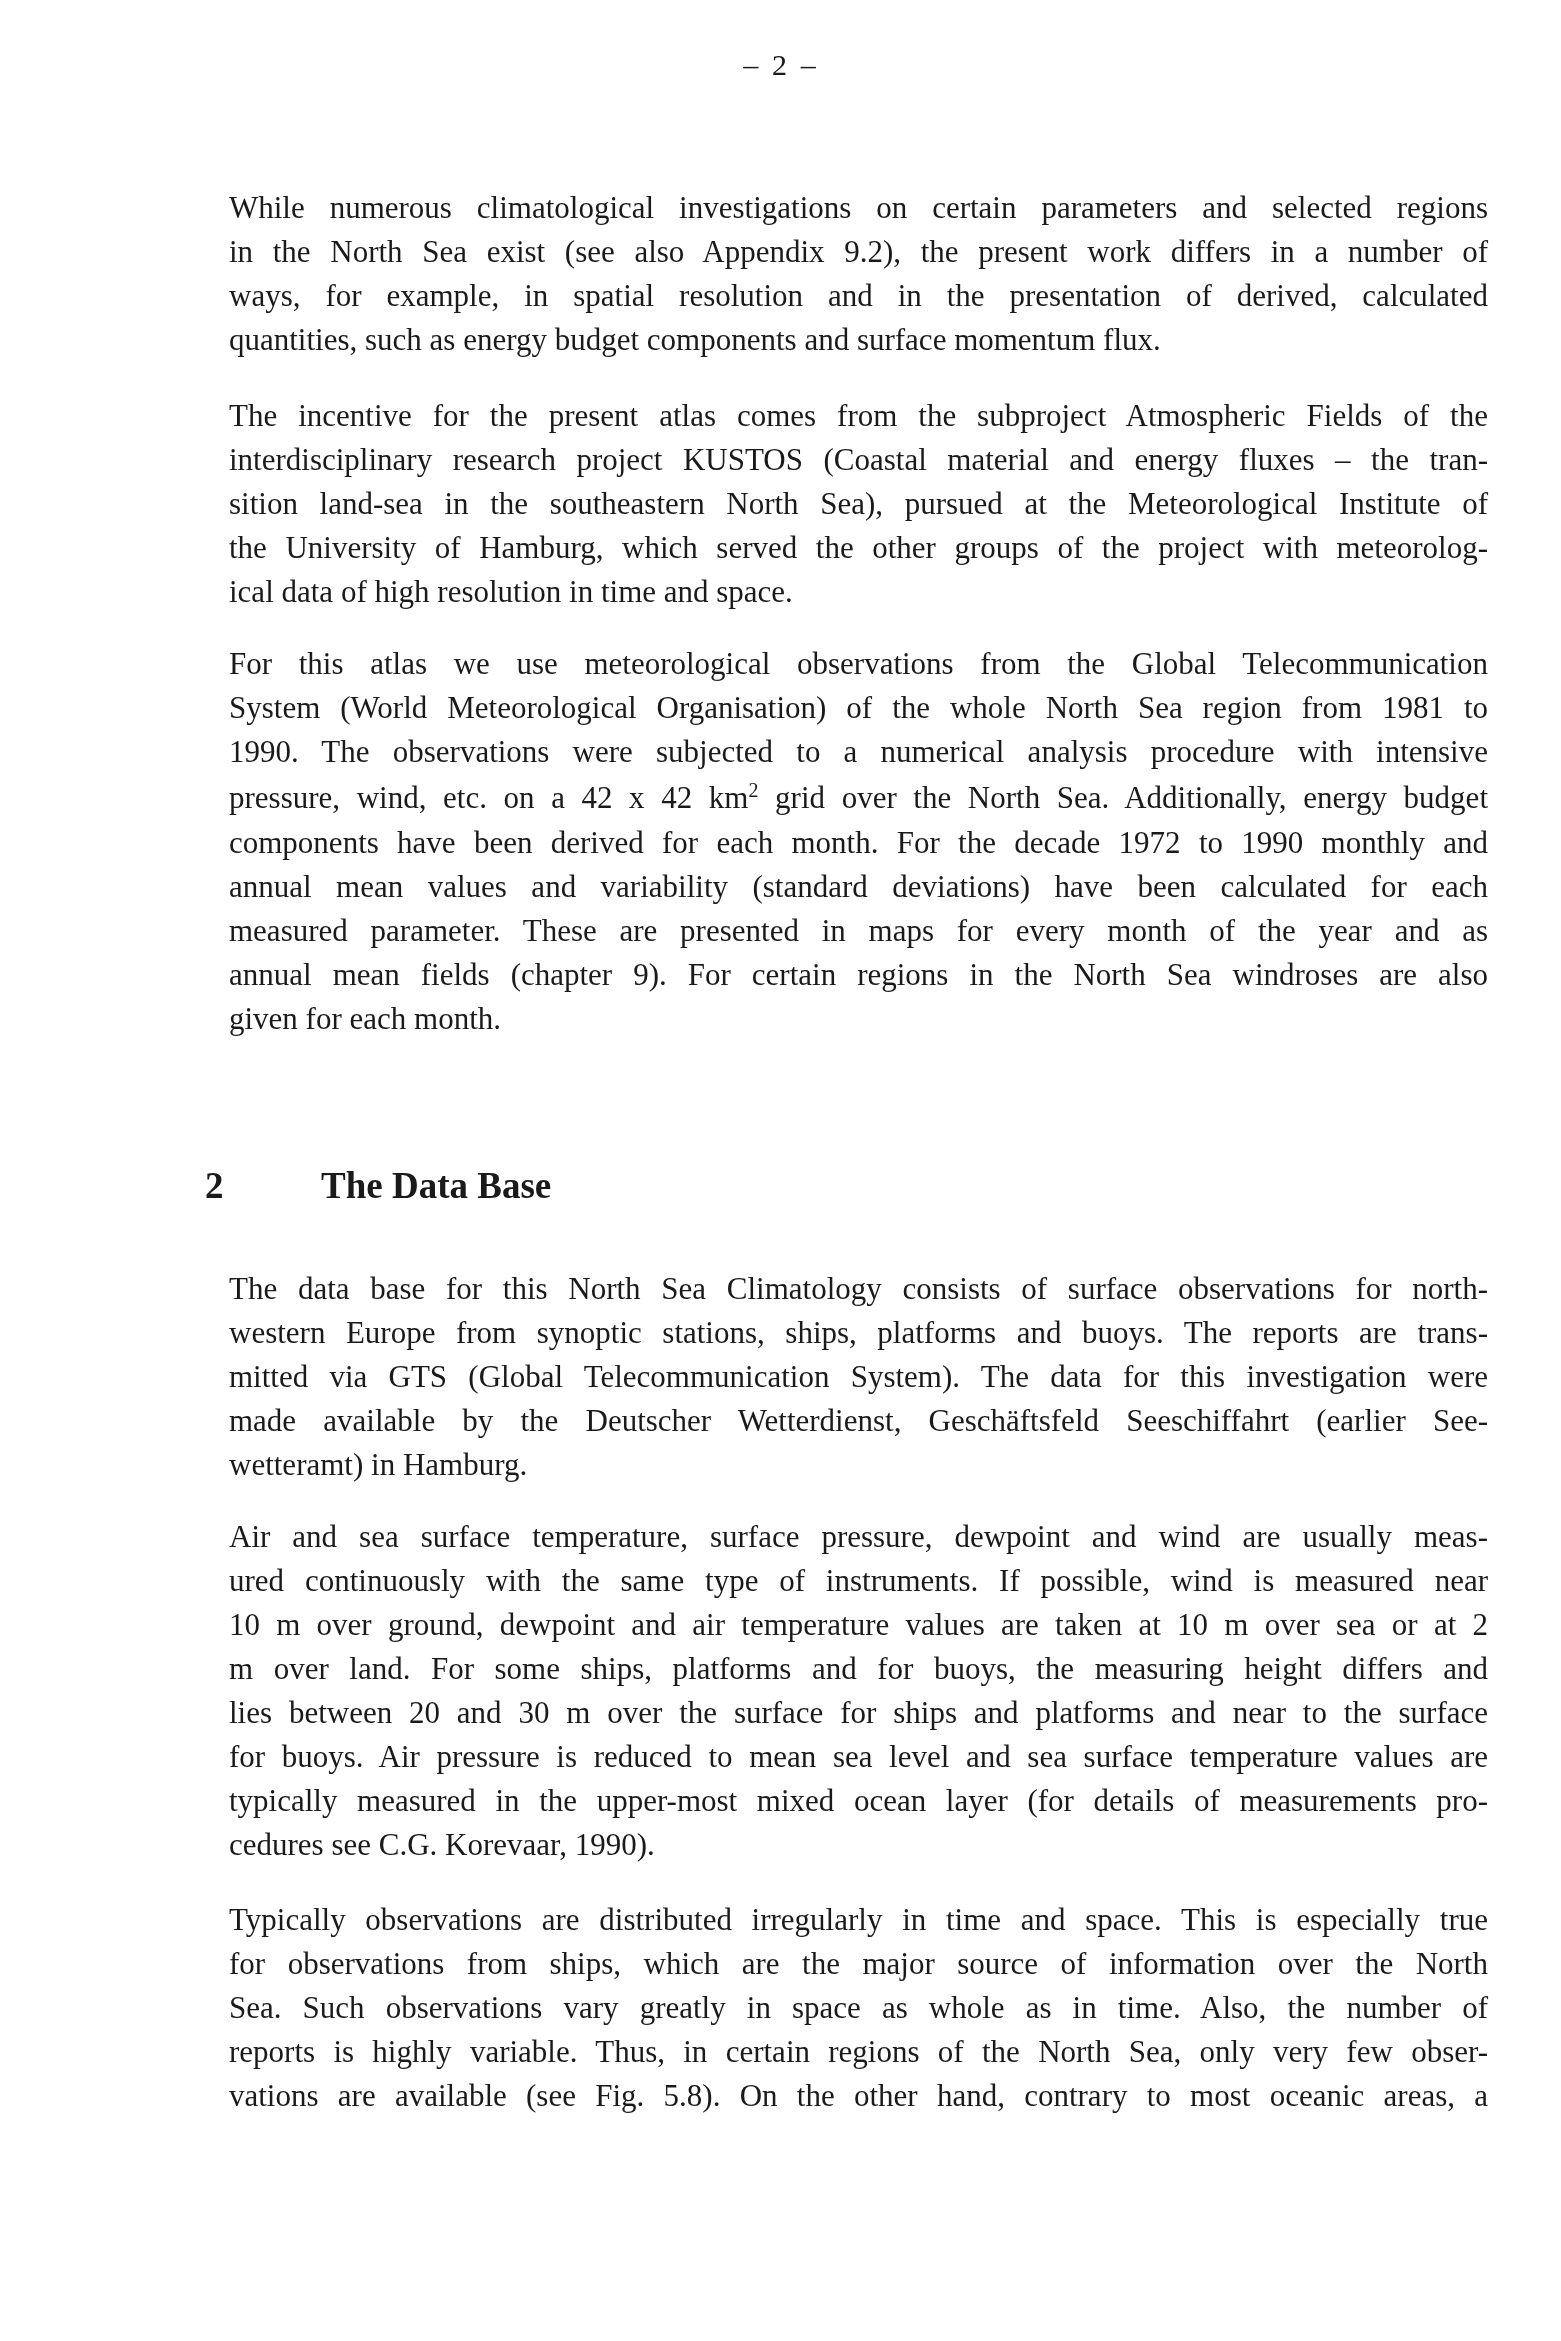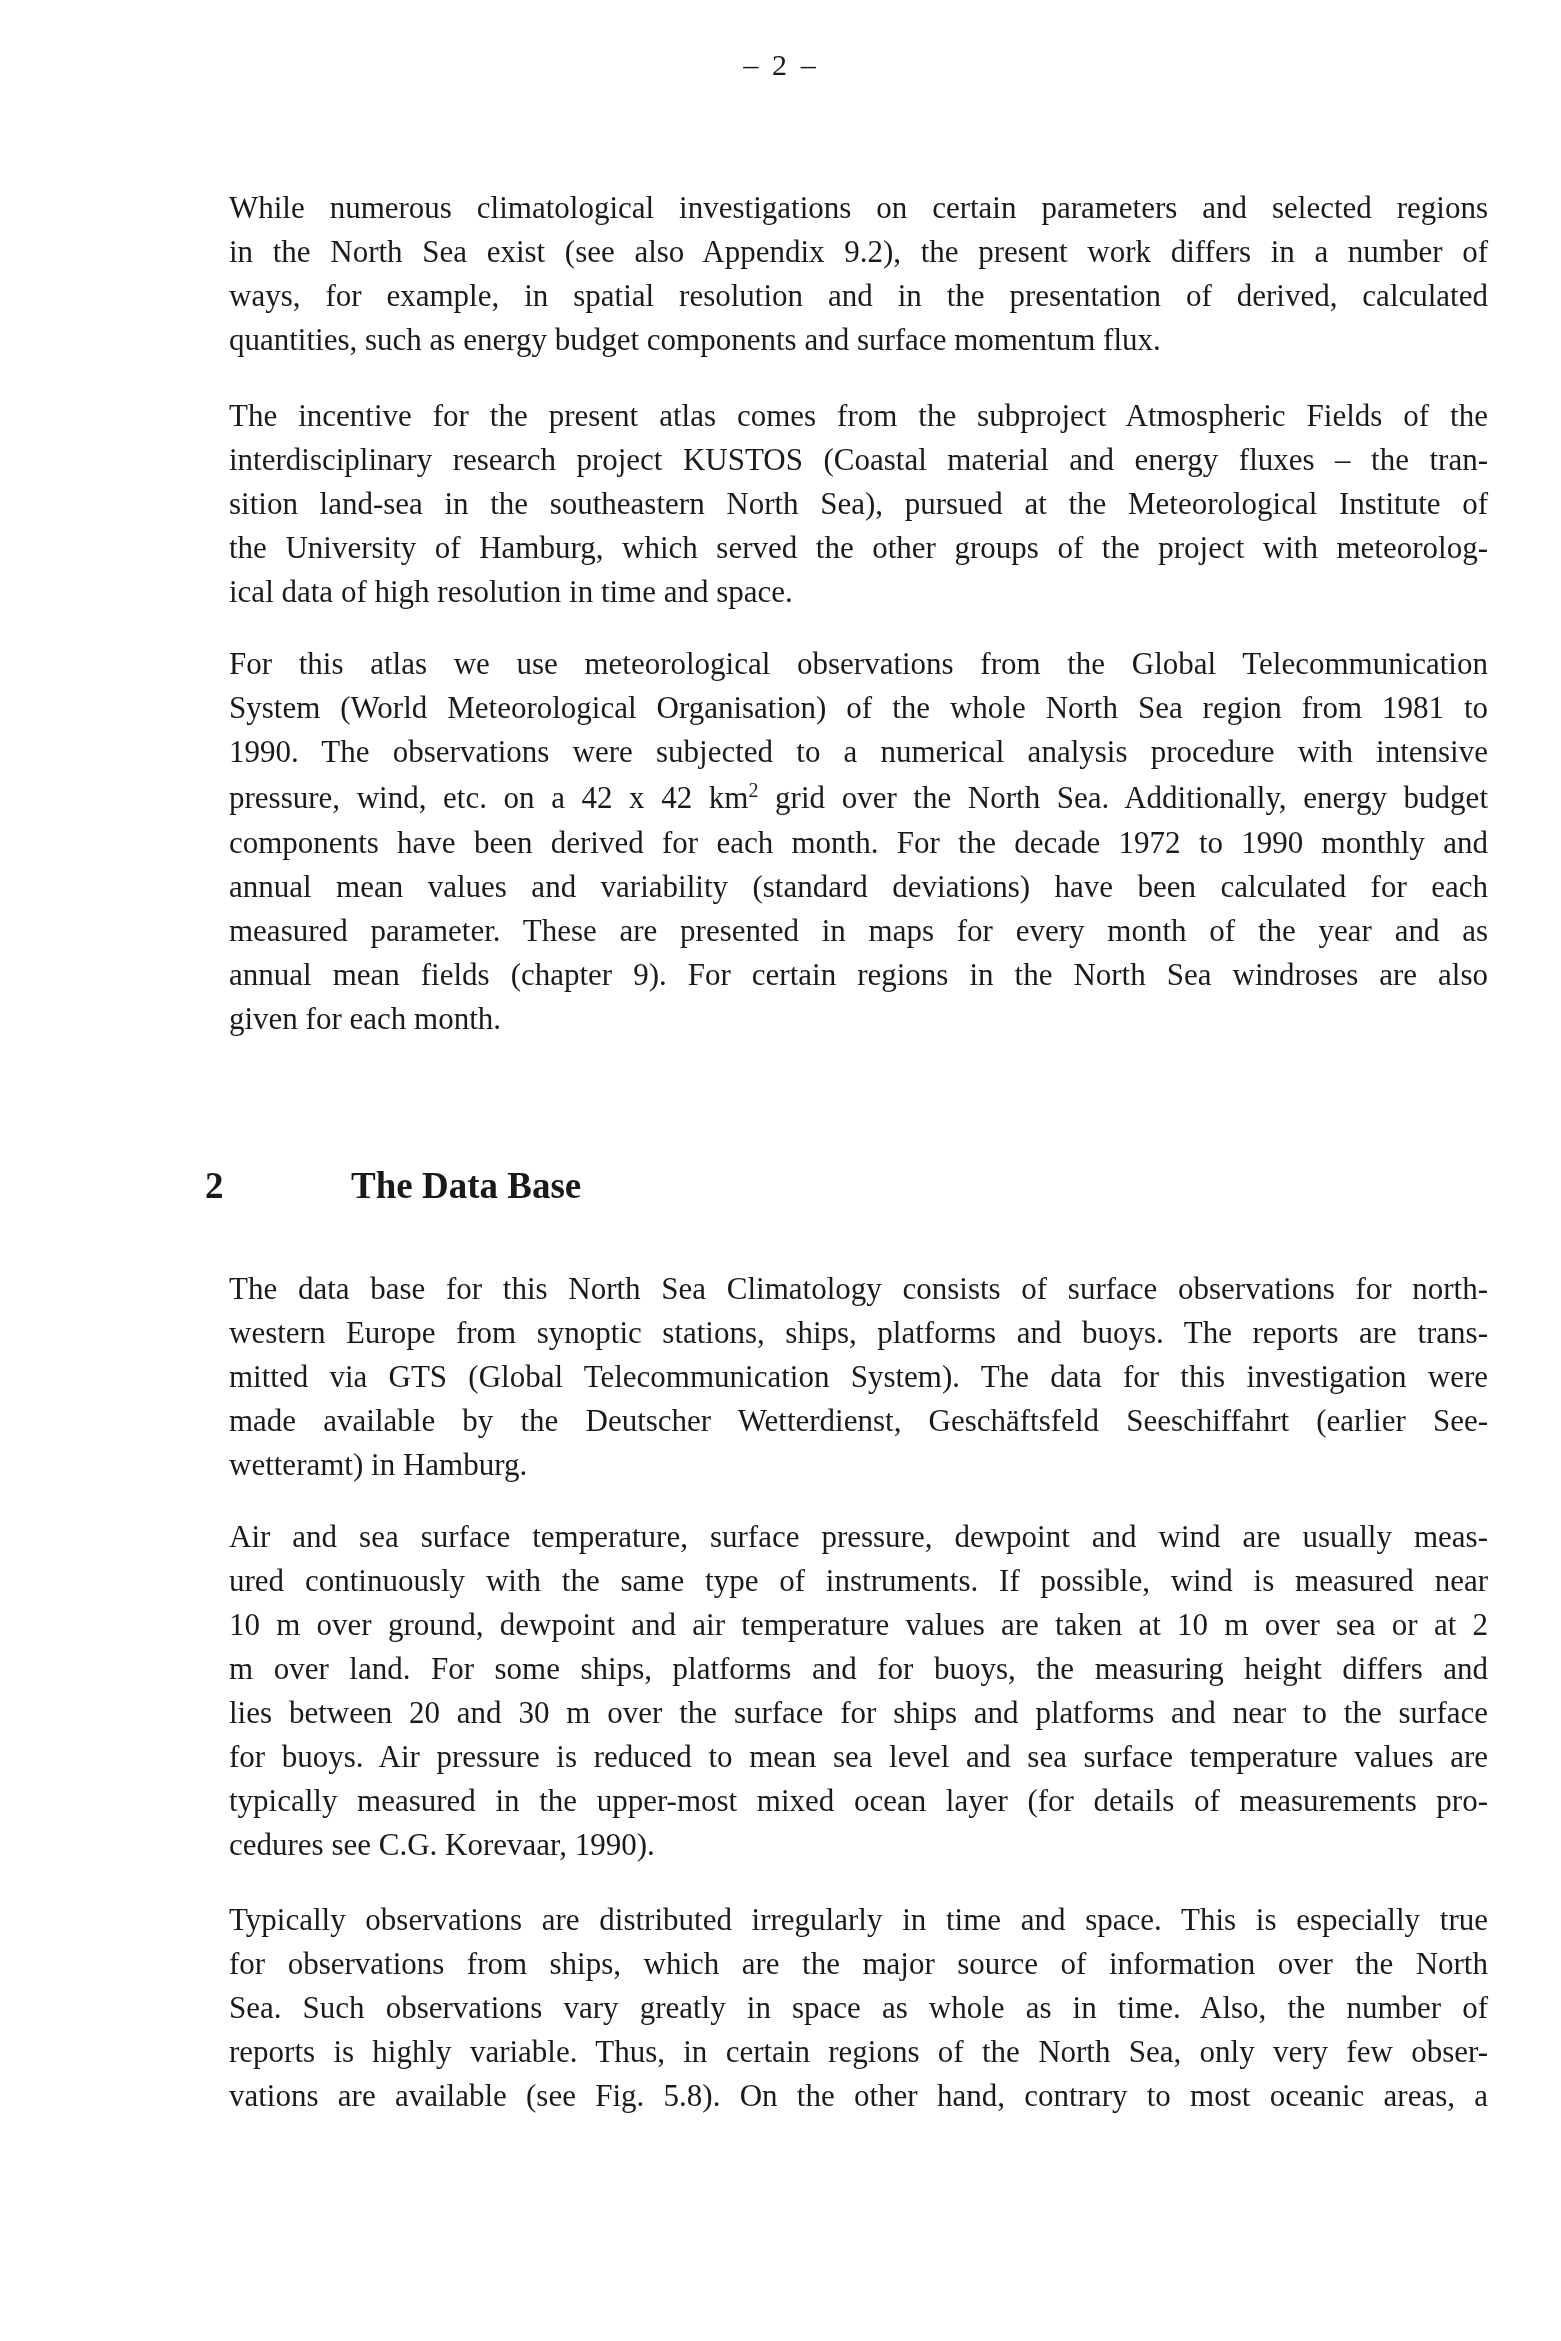--- a/index.html
+++ b/index.html
@@ -6,21 +6,21 @@
   body { width: 1562px; height: 2342px; position: relative; overflow: hidden;
          font-family: "Liberation Serif", "DejaVu Serif", serif; color: #1a1a1a; }
   .page-number { position: absolute; top: 48px; left: 0; width: 1562px; text-align: center;
                  font-size: 30px; letter-spacing: 3.1px; }
   .para { position: absolute; left: 205px; width: 1259px; margin-left: 24px; }
   .line { display: block; height: 44px; line-height: 44px; font-size: 31px;
           text-align: justify; text-align-last: justify; white-space: nowrap; }
   .line.last { text-align-last: left; }
   .heading { position: absolute; top: 1164px; left: 205px; font-weight: bold; font-size: 37px; }
   .heading .num { position: absolute; left: 0; }
-  .heading .title { position: absolute; left: 146px; white-space: nowrap; }
+  .heading .title { position: absolute; left: 116px; white-space: nowrap; }
   sup { font-size: 20px; line-height: 0; vertical-align: 11px; }
 </style>
 </head>
 <body>
 
 <div class="page-number">– 2 –</div>
 
 <div class="para" style="top:186px;">
   <span class="line">While numerous climatological investigations on certain parameters and selected regions</span>
   <span class="line">in the North Sea exist (see also Appendix 9.2), the present work differs in a number of</span>

